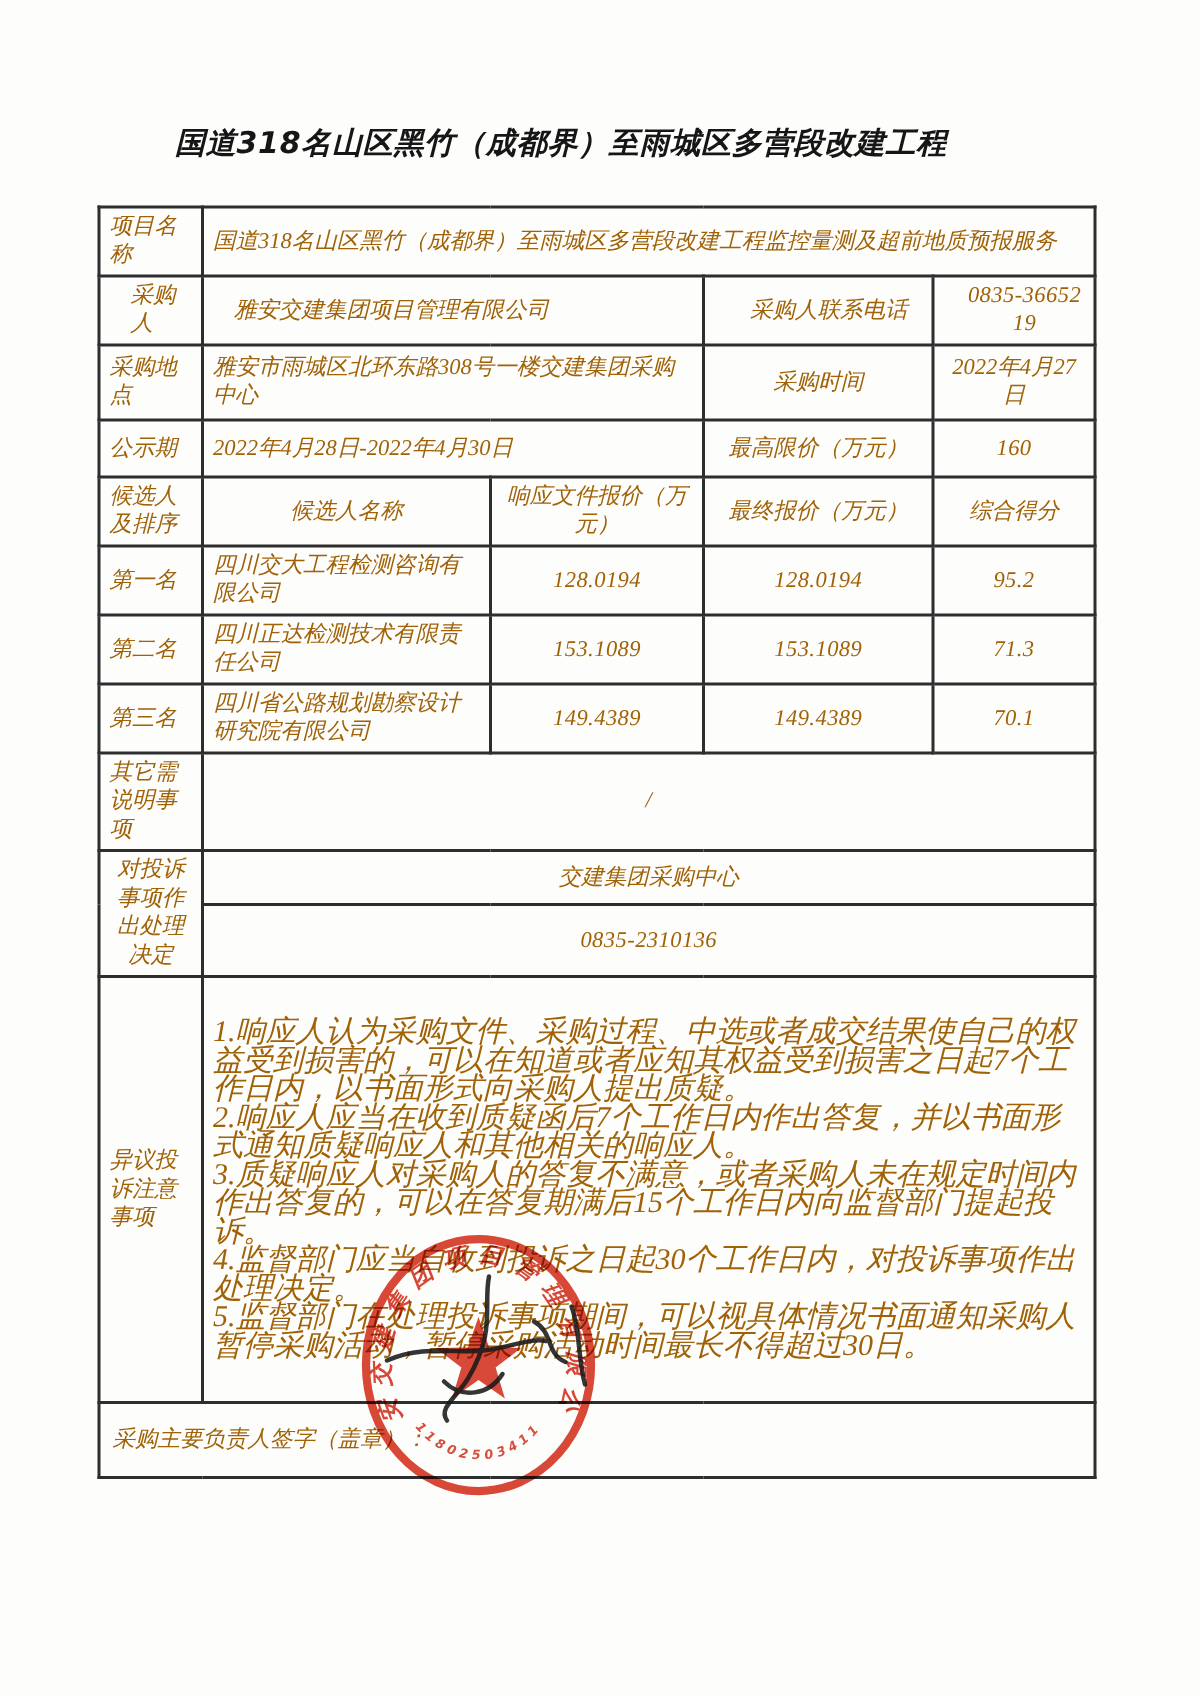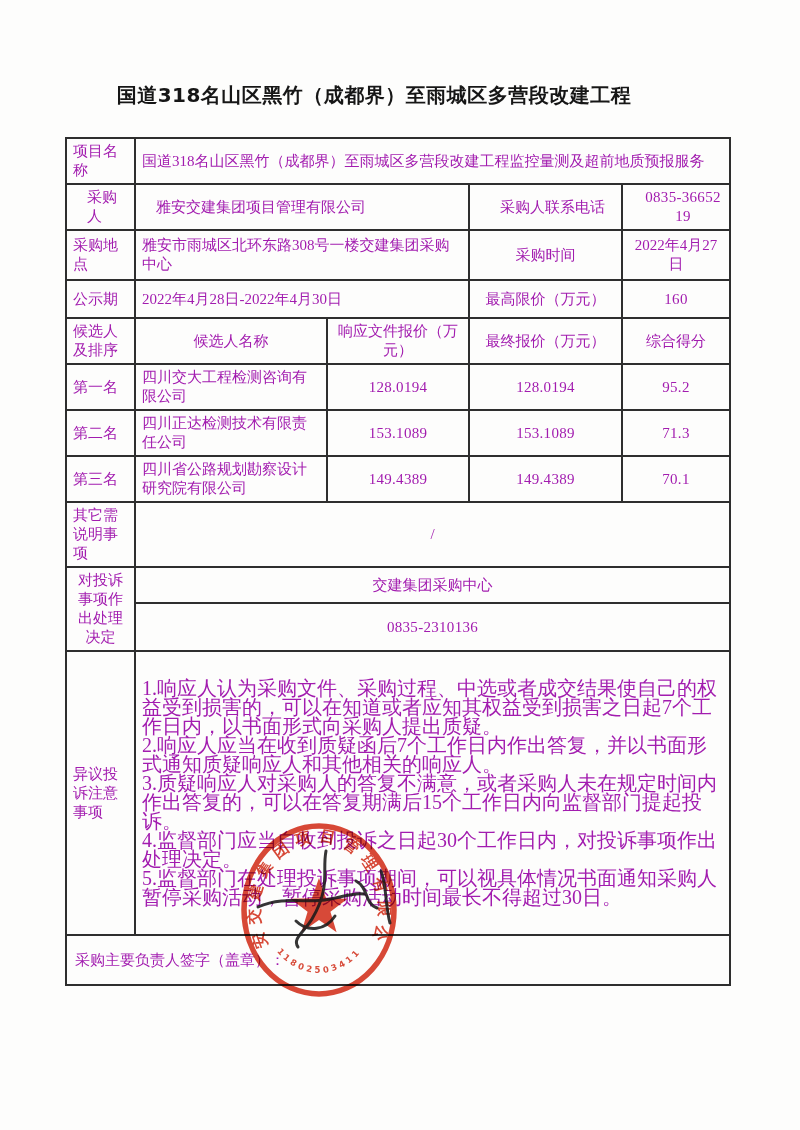--- a/index.html
+++ b/index.html
@@ -4,39 +4,39 @@
 <style>
   * { box-sizing: border-box; margin: 0; padding: 0; }
   html,body { width: 800px; height: 1130px; }
   body {
     background: #fdfdfc;
     font-family: "Liberation Serif", serif;
     color: #1f1f1f;
     position: relative;
     overflow: hidden;
   }
-  .page { position: relative; width: 748px; height: 1130px; }
+  .page { position: relative; width: 748px; height: 1130px; font-style: italic; }
   .title {
     padding-top: 82px;
     text-align: center;
     font-family: "DejaVu Sans", sans-serif;
     font-weight: bold;
     font-size: 20px;
     line-height: 27px;
     color: #161616;
     letter-spacing: 0.5px;
   }
   table.doc {
     position: absolute;
     left: 65px; top: 137px;
     width: 664px;
     border-collapse: collapse;
     table-layout: fixed;
     font-size: 15px;
-    color: #a21caf;
+    color: #a16207;
   }
   table.doc td {
     border: 2px solid #2e2e2e;
     padding: 3px 6px;
     vertical-align: middle;
     line-height: 19px;
     word-break: break-all;
   }
   td.lab { text-align: left; padding-left: 5px; }
   td.lab-c { text-align: center; padding-left: 4px; padding-right: 4px; }

